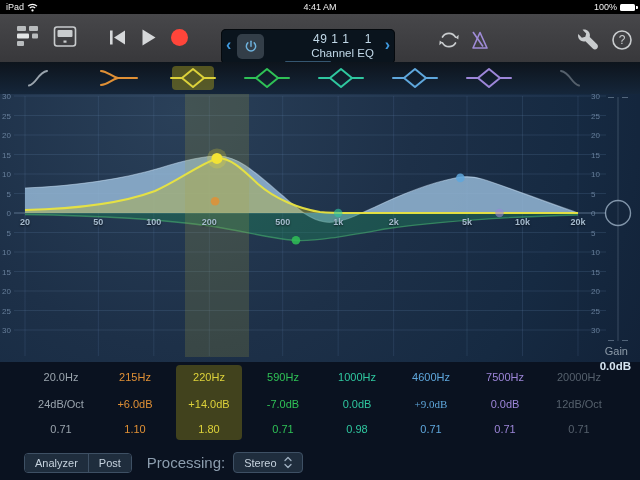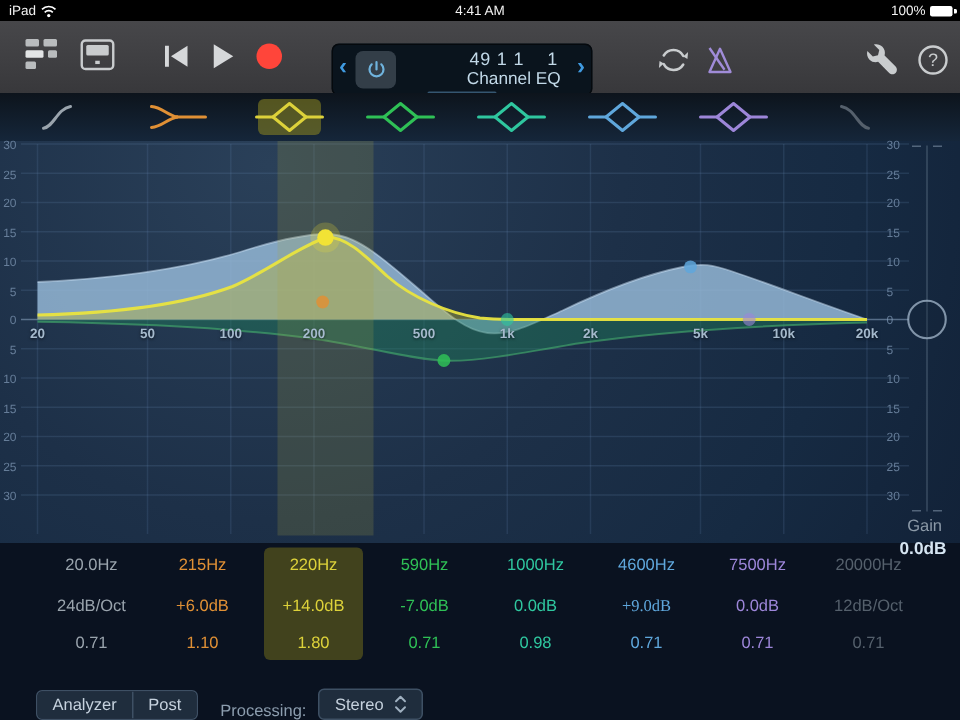--- a/index.html
+++ b/index.html
@@ -53,28 +53,28 @@
 
   
   .params{left:0;top:362px;width:640px;height:83px;background:#0a1220;display:flex;padding-left:24px;box-sizing:border-box;}
   .pcell{position:relative;width:74px;height:83px;cursor:pointer;}
   .pcell.selected:before{content:"";position:absolute;left:4px;right:4px;top:3px;bottom:5px;
                          background:rgba(120,114,26,.5);border-radius:4px;}
   .prow{position:absolute;left:0;width:100%;text-align:center;font-size:11px;}
   .prow.r1{top:9px;} .prow.r2{top:36px;} .prow.r3{top:61px;}
 
   
-  .footer{left:0;top:445px;width:640px;height:35px;background:#0a1220;display:flex;align-items:flex-end;
+  .footer{left:0;top:445px;width:640px;height:35px;background:#0a1220;display:flex;align-items:center;
           padding-left:24px;box-sizing:border-box;}
   .fbtn{font-size:11px;color:#c6d2de;background:#1f2d3d;border:1px solid #3e5064;border-radius:4px;
         padding:3px 10px;cursor:pointer;}
   .seg-group{display:flex;border:1px solid #3e5064;border-radius:4px;overflow:hidden;}
   .seg{font-size:11px;color:#c6d2de;background:#1f2d3d;padding:3px 10px;cursor:pointer;}
   .seg + .seg{border-left:1px solid #3e5064;}
-  .flabel{font-size:11px;color:#8c9dae;margin-left:15px;}
+  .flabel{font-size:15px;color:#8c9dae;margin-left:15px;}
   .fselect{display:flex;align-items:center;gap:7px;margin-left:8px;}
   .ql{margin-left:13px;}
 </style>
 </head>
 <body>
 
 <div id="app">
 
   <div class="abs status-bar">
     <div class="sb-left">

